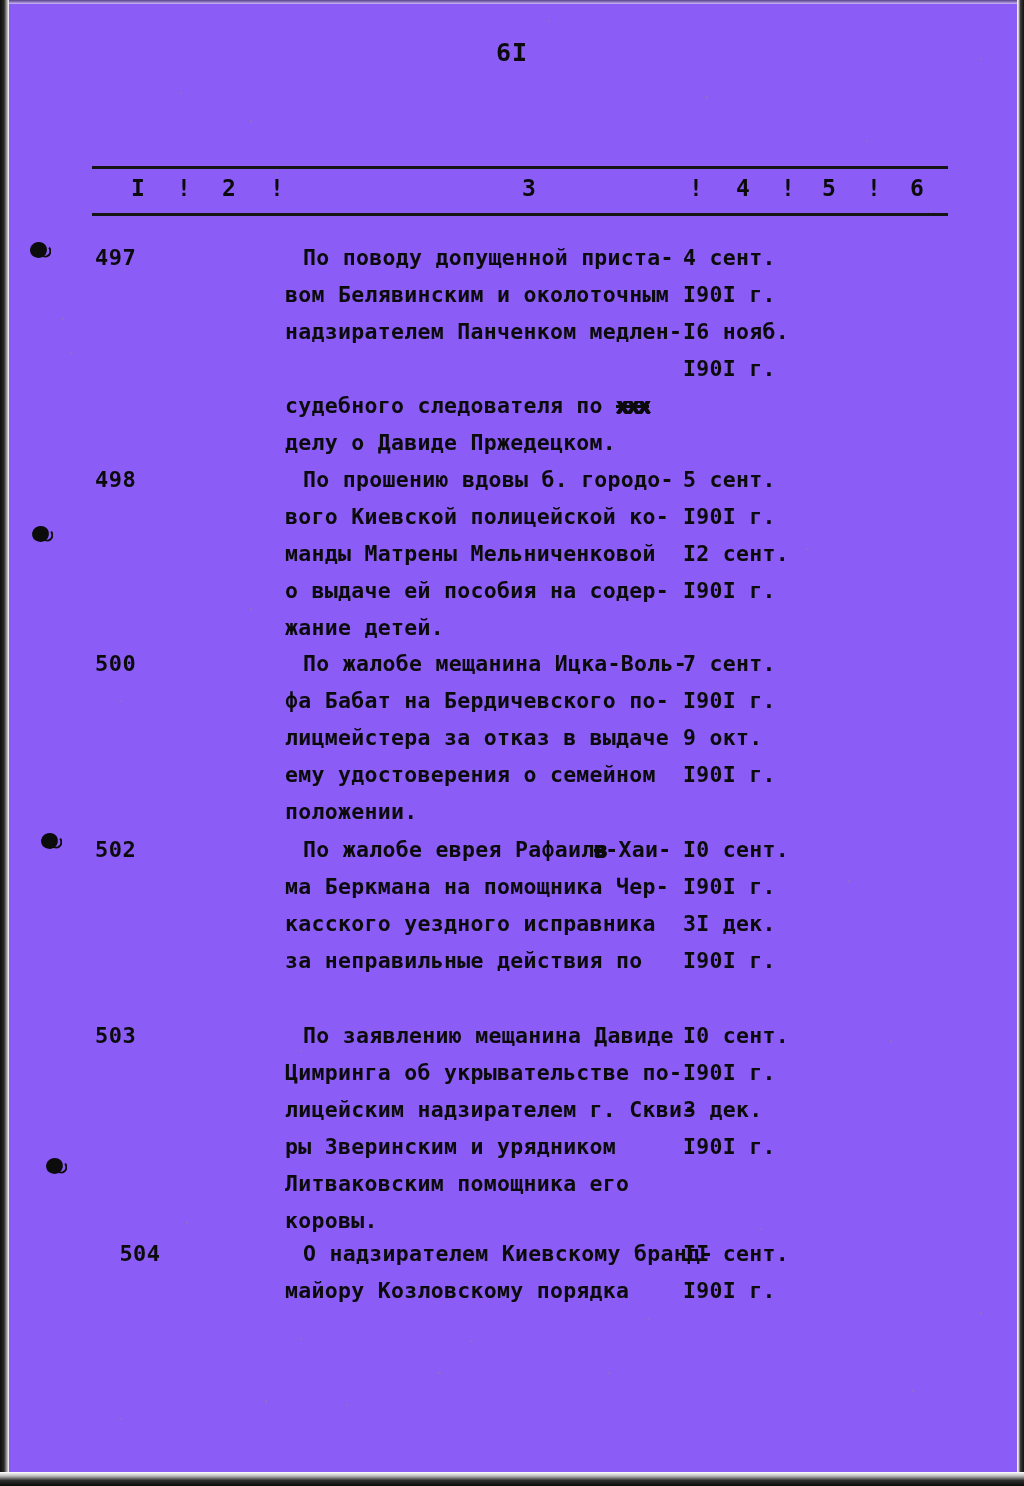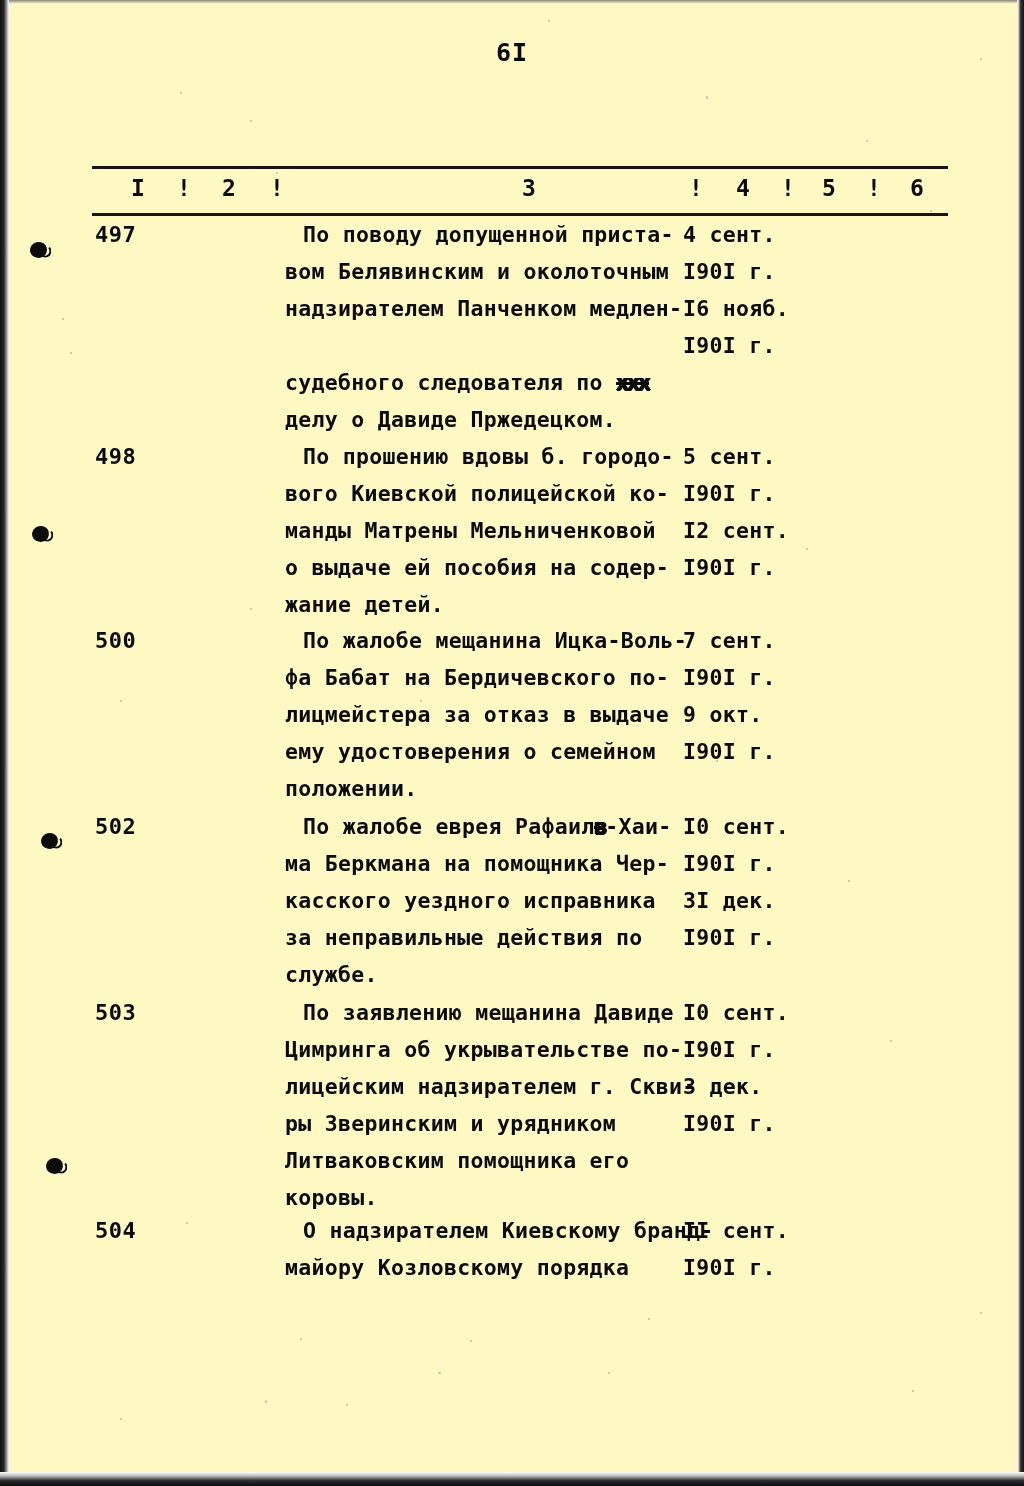--- a/index.html
+++ b/index.html
@@ -7,21 +7,21 @@
     margin: 0;
     padding: 0;
     background: #6e6e6e;
   }
 
   .page {
     position: relative;
     width: 1024px;
     height: 1486px;
     margin: 0 auto;
-    background: #fef9c3;
+    background: #8b5cf6;
     overflow: hidden;
     font-family: "DejaVu Sans Mono", "Liberation Mono", monospace;
     color: #0b0b0b;
     box-sizing: border-box;
   }
 
   
   .scan-edge-left {
     position: absolute;
     left: 0; top: 0;
@@ -103,20 +103,21 @@
   
   .entries {
     position: absolute;
     left: 0;
     top: 222px;
     width: 1024px;
   }
   .entry {
     position: relative;
     width: 1018px;
+    margin-top: 23px;
   }
   .entry-num {
     position: absolute;
     left: 95px;
     top: 0;
     width: 90px;
     font-size: 22px;
     font-weight: 700;
     letter-spacing: 0.5px;
   }
@@ -300,23 +301,20 @@
             <div class="date">I90I г.</div>
           </div>
           <div class="line">
             <div class="desc"><span>касского уездного исправника</span></div>
             <div class="date">3I дек.</div>
           </div>
           <div class="line">
             <div class="desc"><span>за неправильные действия по</span></div>
             <div class="date">I90I г.</div>
           </div>
-          <div class="line">
-            <div class="desc"><span>службе.</span></div>
-          </div>
         </div>
       </div>
       <div class="entry" style="position: absolute; left: 0px; top: 778px;">
         <div class="entry-num">503</div>
         <div class="entry-body">
           <div class="line">
             <div class="desc indent"><span>По заявлению мещанина Давиде</span></div>
             <div class="date">I0 сент.</div>
           </div>
           <div class="line">
@@ -332,21 +330,21 @@
             <div class="date">I90I г.</div>
           </div>
           <div class="line">
             <div class="desc"><span>Литваковским помощника его</span></div>
           </div>
           <div class="line">
             <div class="desc"><span>коровы.</span></div>
           </div>
         </div>
       </div>
-      <div class="entry" style="position: absolute; left: 0px; top: 996px;">
+      <div class="entry" style="position: absolute; left: 0px; top: 996px; text-align: center;">
         <div class="entry-num">504</div>
         <div class="entry-body">
           <div class="line">
             <div class="desc indent"><span>О надзирателем Киевскому бранд-</span></div>
             <div class="date">II сент.</div>
           </div>
           <div class="line">
             <div class="desc"><span>майору Козловскому порядка</span></div>
             <div class="date">I90I г.</div>
           </div>

